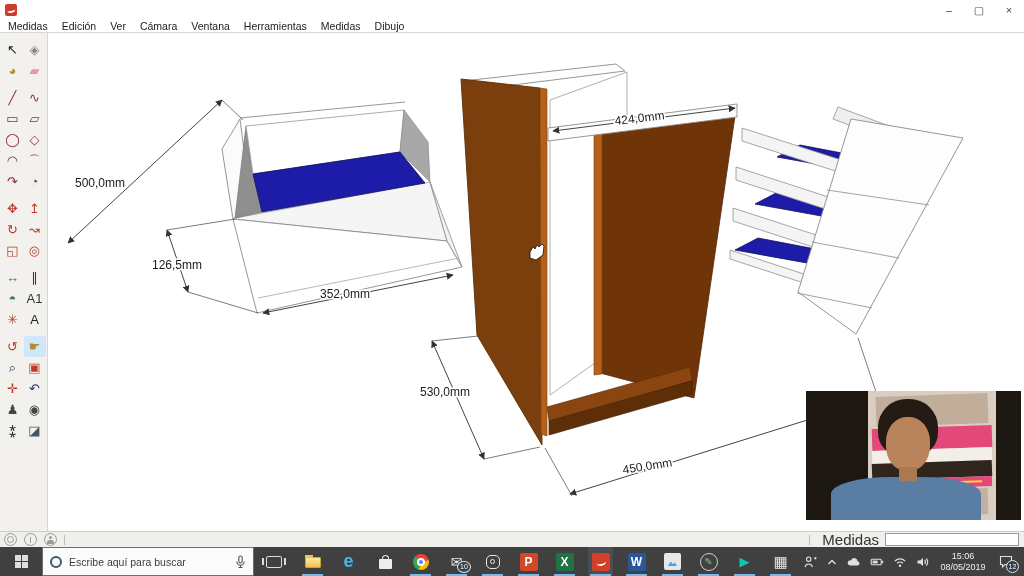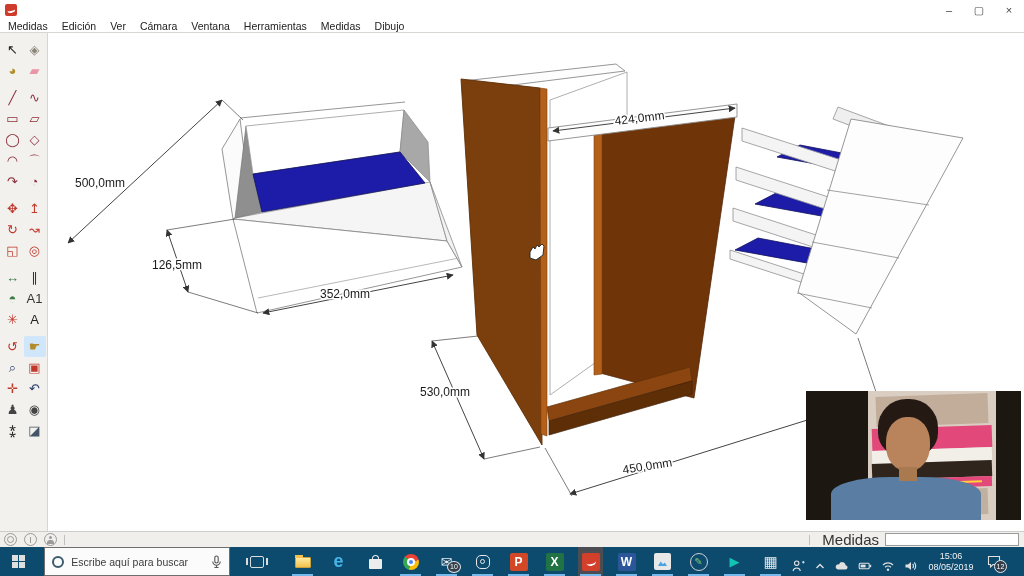--- a/index.html
+++ b/index.html
@@ -54,22 +54,22 @@
              box-sizing:border-box;font-size:15px;color:#333;}
   .sb-ic{width:11px;height:11px;border:1px solid #9a9a9a;border-radius:50%;margin-right:7px;position:relative;}
   .sb-geo::before{content:"";position:absolute;inset:2px;border:1px solid #9a9a9a;border-radius:50%;}
   .sb-cred::before{content:"";position:absolute;left:4.5px;top:2.5px;width:1.5px;height:6px;background:#9a9a9a;}
   .sb-user::before{content:"";position:absolute;left:3.5px;top:1.5px;width:3.5px;height:3.5px;border-radius:50%;background:#9a9a9a;}
   .sb-user::after{content:"";position:absolute;left:2px;top:6px;width:6.5px;height:3.5px;border-radius:3px 3px 0 0;background:#9a9a9a;}
   .sb-div{width:1px;height:10px;background:#c0c0c0;margin-right:6px;}
   .sb-right{margin-left:auto;display:flex;align-items:center;gap:6px;padding-right:5px;}
   .sb-input{width:132px;height:11px;background:#fff;border:1px solid #9a9a9a;}
   
-  .taskbar{position:absolute;left:0;top:547px;width:1024px;height:29px;background:#0c4a6e;
-           display:flex;align-items:center;color:#e8e8e8;gap:8px;}
+  .taskbar{position:absolute;left:0;top:547px;width:1024px;height:29px;background:#404040;
+           display:flex;align-items:center;color:#e8e8e8;}
   .start{width:42px;height:29px;display:flex;align-items:center;justify-content:center;}
   .win-logo{display:grid;grid-template-columns:6px 6px;grid-template-rows:6px 6px;gap:1px;}
   .win-logo span{background:#dfdfdf;}
   .search{width:212px;height:29px;background:#fbfbfb;border:1px solid #6e6e6e;box-sizing:border-box;
           display:flex;align-items:center;padding:0 7px;gap:7px;}
   .cortana{width:12px;height:12px;border:2px solid #3c5a6e;border-radius:50%;box-sizing:border-box;flex:none;}
   .search-text{font-size:10.5px;color:#3c3c3c;flex:1;white-space:nowrap;overflow:hidden;}
   .taskview{width:16px;height:12px;border:1.5px solid #dcdcdc;border-radius:2px;margin:0 12px;position:relative;box-sizing:border-box;}
   .taskview::before,.taskview::after{content:"";position:absolute;top:1px;width:2px;height:7px;background:#dcdcdc;}
   .taskview::before{left:-5px;} .taskview::after{right:-5px;}
@@ -102,21 +102,21 @@
   .app-sketchup{background:#d2402c;width:18px;height:18px;border-radius:2px;}
   .app-sketchup::before{content:"";position:absolute;left:4px;top:5px;width:10px;height:6px;
       border-bottom:2.5px solid #fff;border-radius:50%;transform:rotate(-14deg);}
   .app-word{background:#2b579a;color:#fff;font-weight:bold;font-size:12px;width:18px;height:18px;border-radius:2px;}
   .app-photos{background:#e8e8e8;width:17px;height:17px;border-radius:2px;}
   .app-photos::before{content:"";position:absolute;left:4px;top:7px;width:9px;height:6px;background:#4aa3e0;
       clip-path:polygon(0 100%,30% 25%,55% 70%,75% 40%,100% 100%);}
   .app-sketch-app{border:1.5px solid #d0d0d0;border-radius:50%;width:18px;height:18px;color:#7cc576;font-size:10px;}
   .app-video-editor{color:#14c4b2;font-size:13px;}
   .app-calculator{color:#e8e8e8;font-size:15px;}
-  .tray{margin-left:auto;display:flex;align-items:flex-end;gap:7px;padding-right:20px;}
+  .tray{margin-left:auto;display:flex;align-items:center;gap:7px;padding-right:8px;}
   .tray svg{display:block;}
   .clock{font-size:9px;line-height:11px;color:#f2f2f2;text-align:center;min-width:52px;}
   .action-center{position:relative;width:20px;height:22px;display:flex;align-items:center;justify-content:center;}
   .ac-badge{position:absolute;right:-3px;bottom:0;min-width:11px;height:11px;border-radius:50%;
             background:#33404c;border:1px solid #e8e8e8;color:#fff;font-size:7px;line-height:11px;text-align:center;}
 </style>
 </head>
 <body>
 
 <div class="page">

